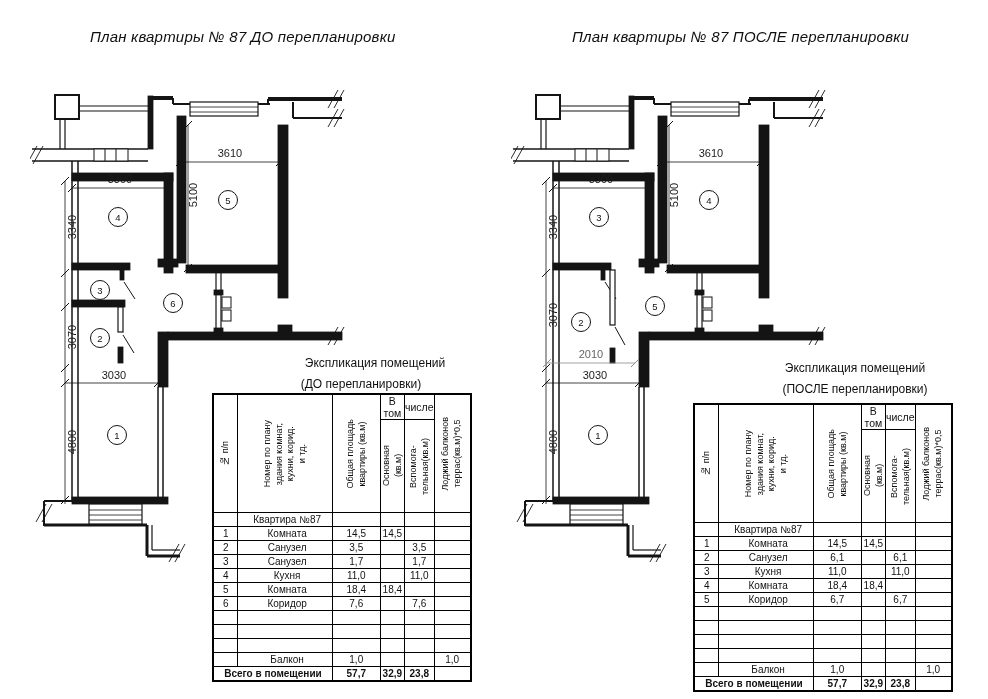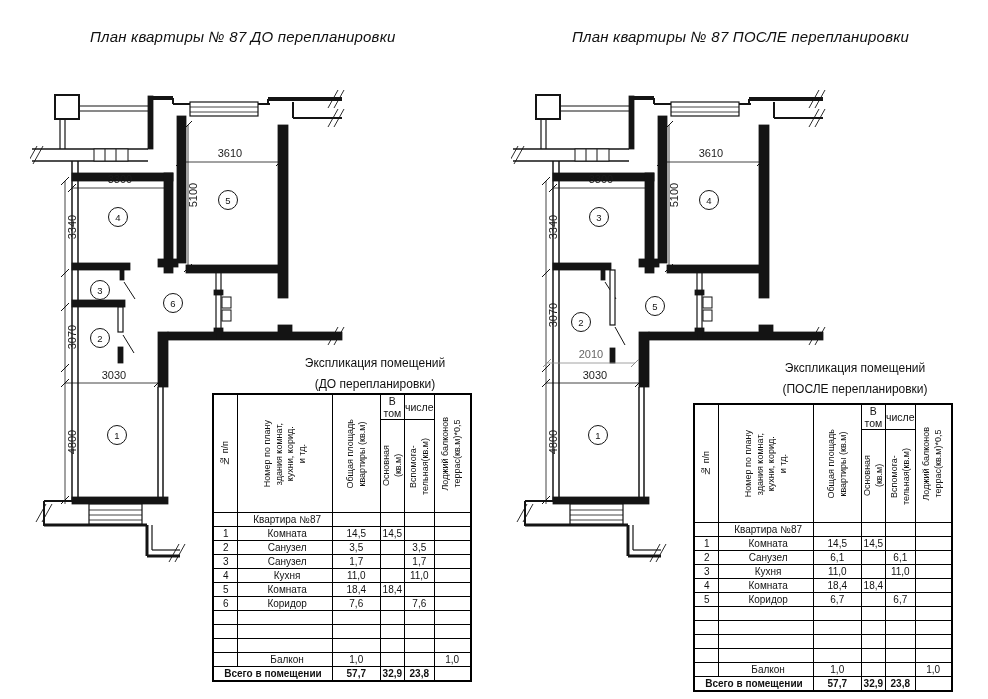--- a/index.html
+++ b/index.html
@@ -254,21 +254,21 @@
     <text x="70" y="240.5" text-anchor="middle" font-size="9.5" font-family="&quot;Liberation Sans&quot;,sans-serif" fill="#141414">2</text>
     <circle cx="88" cy="132" r="9.5" fill="#fff" stroke="#141414" stroke-width="1"></circle>
     <text x="88" y="135.5" text-anchor="middle" font-size="9.5" font-family="&quot;Liberation Sans&quot;,sans-serif" fill="#141414">3</text>
     <circle cx="198" cy="115" r="9.5" fill="#fff" stroke="#141414" stroke-width="1"></circle>
     <text x="198" y="118.5" text-anchor="middle" font-size="9.5" font-family="&quot;Liberation Sans&quot;,sans-serif" fill="#141414">4</text>
     <circle cx="144" cy="221" r="9.5" fill="#fff" stroke="#141414" stroke-width="1"></circle>
     <text x="144" y="224.5" text-anchor="middle" font-size="9.5" font-family="&quot;Liberation Sans&quot;,sans-serif" fill="#141414">5</text>
   </svg>
 
 <div class="expl-title" style="left:225px;top:356px">Экспликация помещений</div>
-<div class="expl-title" style="left:225px;top:377px">(ДО перепланировки)</div>
+<div class="expl-title" style="left:211px;top:377px">(ДО перепланировки)</div>
 <div class="expl-title" style="left:705px;top:361px">Экспликация помещений</div>
 <div class="expl-title" style="left:705px;top:382px">(ПОСЛЕ перепланировки)</div>
 
 <div id="table-left-holder" style="position:absolute;left:212px;top:393px">
     <table class="expl-table">
       <colgroup>
         <col style="width: 43px;">
         <col style="width: 78px;">
         <col style="width: 50px;">
         <col style="width: 45px;">

